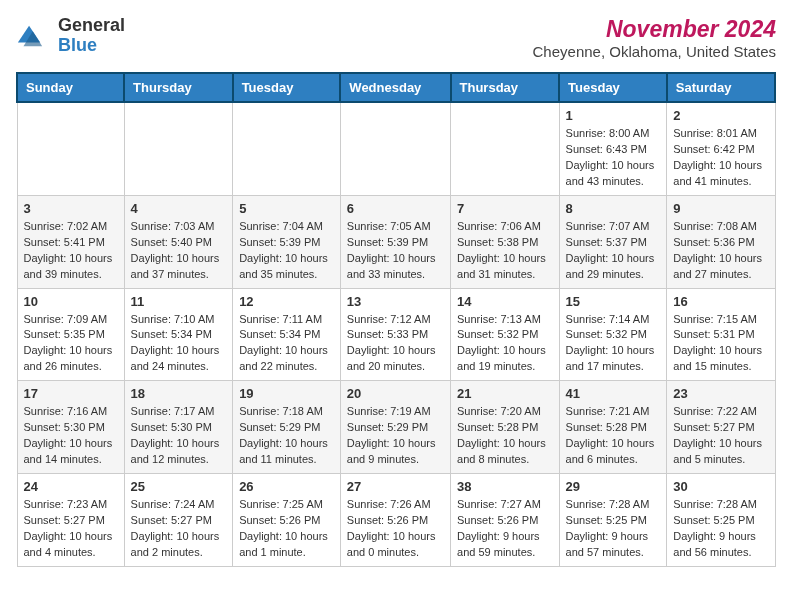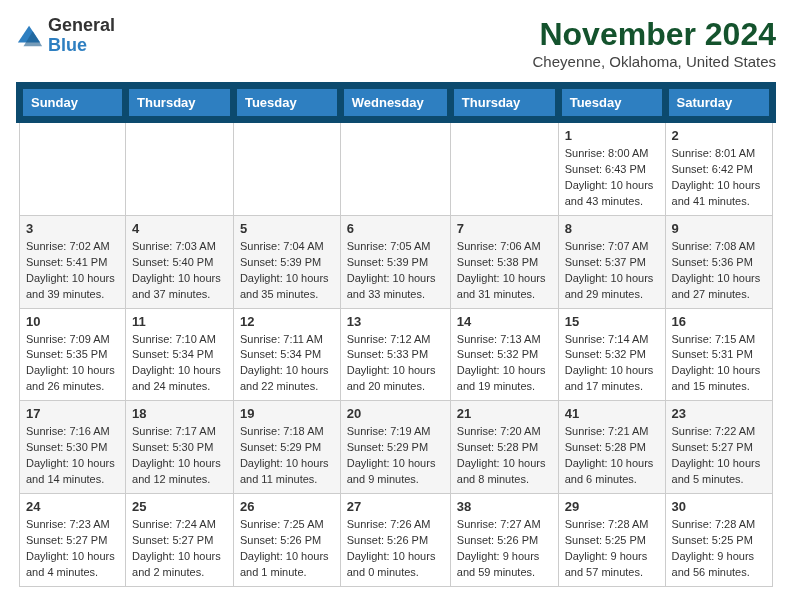--- a/index.html
+++ b/index.html
@@ -12,57 +12,58 @@
     }
     .header {
       display: flex;
       justify-content: space-between;
       align-items: flex-start;
       margin-bottom: 12px;
     }
     .logo {
       display: flex;
       align-items: center;
-      gap: 4px;
+      gap: 14px;
     }
     .logo-text {
       font-size: 18px;
       font-weight: bold;
       line-height: 1.1;
     }
     .logo-general { color: #333; }
     .logo-blue { color: #2e7fc1; }
     .logo-icon {
       width: 28px;
       height: 28px;
     }
     .title-block {
       text-align: right;
     }
     .month-title {
-      font-size: 32px;
-      font-weight: bold;
-      color: #14532d;
+      font-size: 23px;
+      font-weight: bold;
+      color: #be185d;
+      font-style: italic;
     }
     .location {
       font-size: 15px;
       color: #444;
     }
     table {
       width: 100%;
       border-collapse: collapse;
     }
     thead tr th {
       background-color: #2e7fc1;
       color: #fff;
       text-align: left;
       padding: 6px 8px;
       font-size: 13px;
       font-weight: bold;
-      border: 7px solid #0c4a6e;
+      border: 2px solid #0c4a6e;
     }
     tbody tr td {
       vertical-align: top;
       border: 1px solid #ccc;
       padding: 5px 6px;
       font-size: 11px;
       color: #333;
       width: 113px;
       min-height: 80px;
       background: #fff;

